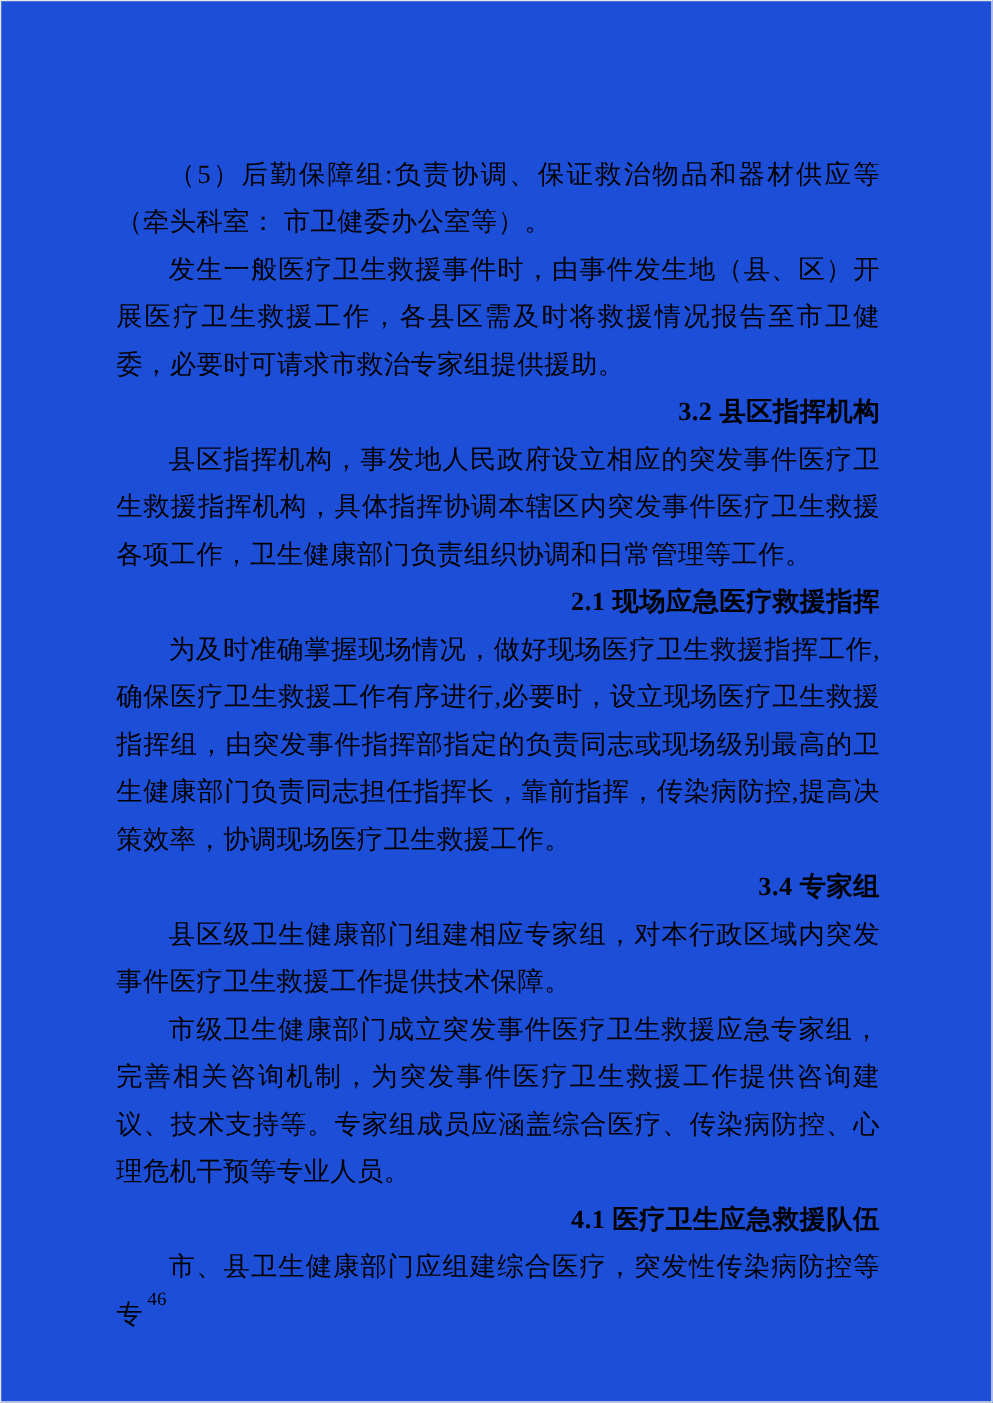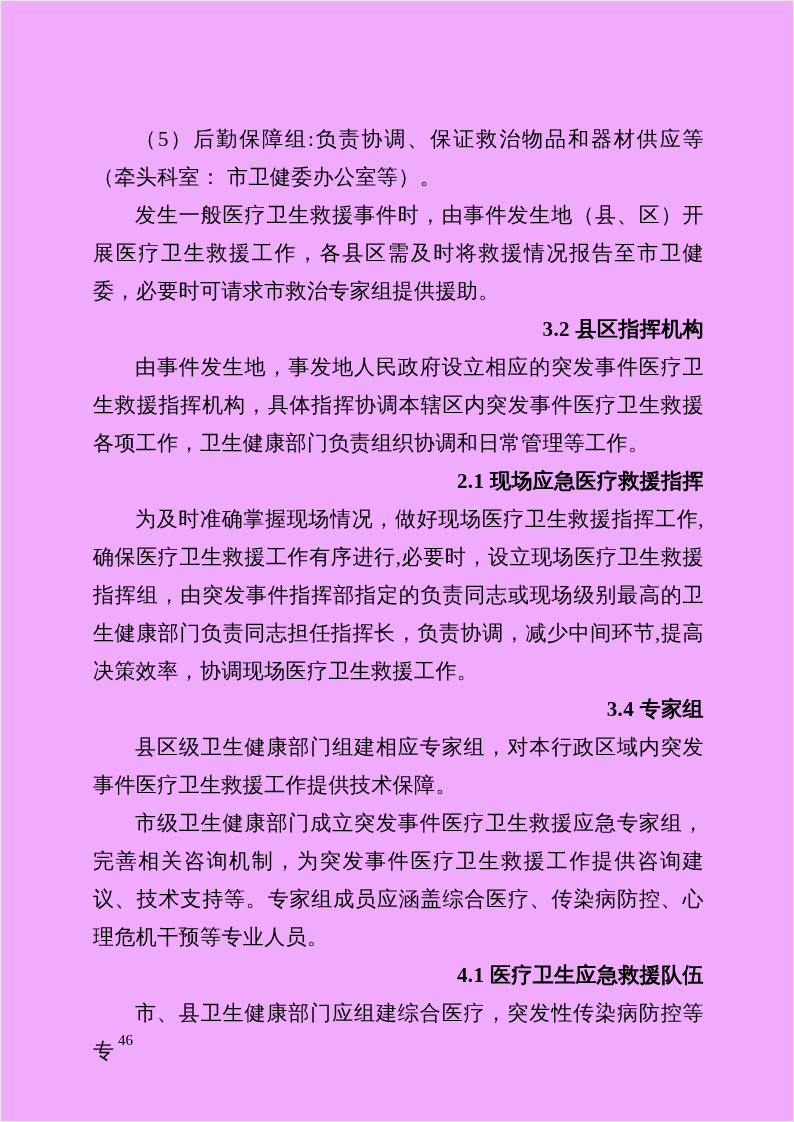--- a/index.html
+++ b/index.html
@@ -4,21 +4,21 @@
 <style>
   html, body {
     margin: 0;
     padding: 0;
     background: #ffffff;
   }
   .page {
     position: relative;
     width: 794px;
     height: 1122px;
-    background: #f0abfc;
+    background: #1d4ed8;
     box-sizing: border-box;
     border: 1px solid #e6e6e6;
     font-family: "Liberation Serif", "DejaVu Serif", serif;
     color: #000000;
     overflow: hidden;
   }
   .content {
     position: absolute;
     left: 92px;
     top: 119px;
@@ -51,23 +51,23 @@
   }
 </style>
 </head>
 <body>
 
 <div class="page">
   <div class="content">
     <p class="para">（5）后勤保障组:负责协调、保证救治物品和器材供应等（牵头科室： 市卫健委办公室等）。</p>
     <p class="para">发生一般医疗卫生救援事件时，由事件发生地（县、区）开展医疗卫生救援工作，各县区需及时将救援情况报告至市卫健委，必要时可请求市救治专家组提供援助。</p>
     <p class="heading">3.2 县区指挥机构</p>
-    <p class="para">由事件发生地，事发地人民政府设立相应的突发事件医疗卫生救援指挥机构，具体指挥协调本辖区内突发事件医疗卫生救援各项工作，卫生健康部门负责组织协调和日常管理等工作。</p>
+    <p class="para">县区指挥机构，事发地人民政府设立相应的突发事件医疗卫生救援指挥机构，具体指挥协调本辖区内突发事件医疗卫生救援各项工作，卫生健康部门负责组织协调和日常管理等工作。</p>
     <p class="heading">2.1 现场应急医疗救援指挥</p>
-    <p class="para">为及时准确掌握现场情况，做好现场医疗卫生救援指挥工作,确保医疗卫生救援工作有序进行,必要时，设立现场医疗卫生救援指挥组，由突发事件指挥部指定的负责同志或现场级别最高的卫生健康部门负责同志担任指挥长，负责协调，减少中间环节,提高决策效率，协调现场医疗卫生救援工作。</p>
+    <p class="para">为及时准确掌握现场情况，做好现场医疗卫生救援指挥工作,确保医疗卫生救援工作有序进行,必要时，设立现场医疗卫生救援指挥组，由突发事件指挥部指定的负责同志或现场级别最高的卫生健康部门负责同志担任指挥长，靠前指挥，传染病防控,提高决策效率，协调现场医疗卫生救援工作。</p>
     <p class="heading">3.4 专家组</p>
     <p class="para">县区级卫生健康部门组建相应专家组，对本行政区域内突发事件医疗卫生救援工作提供技术保障。</p>
     <p class="para">市级卫生健康部门成立突发事件医疗卫生救援应急专家组，完善相关咨询机制，为突发事件医疗卫生救援工作提供咨询建议、技术支持等。专家组成员应涵盖综合医疗、传染病防控、心理危机干预等专业人员。</p>
     <p class="heading">4.1 医疗卫生应急救援队伍</p>
     <p class="para">市、县卫生健康部门应组建综合医疗，突发性传染病防控等专</p>
   </div>
   <div class="page-number">46</div>
 </div>
 
 </body></html>

